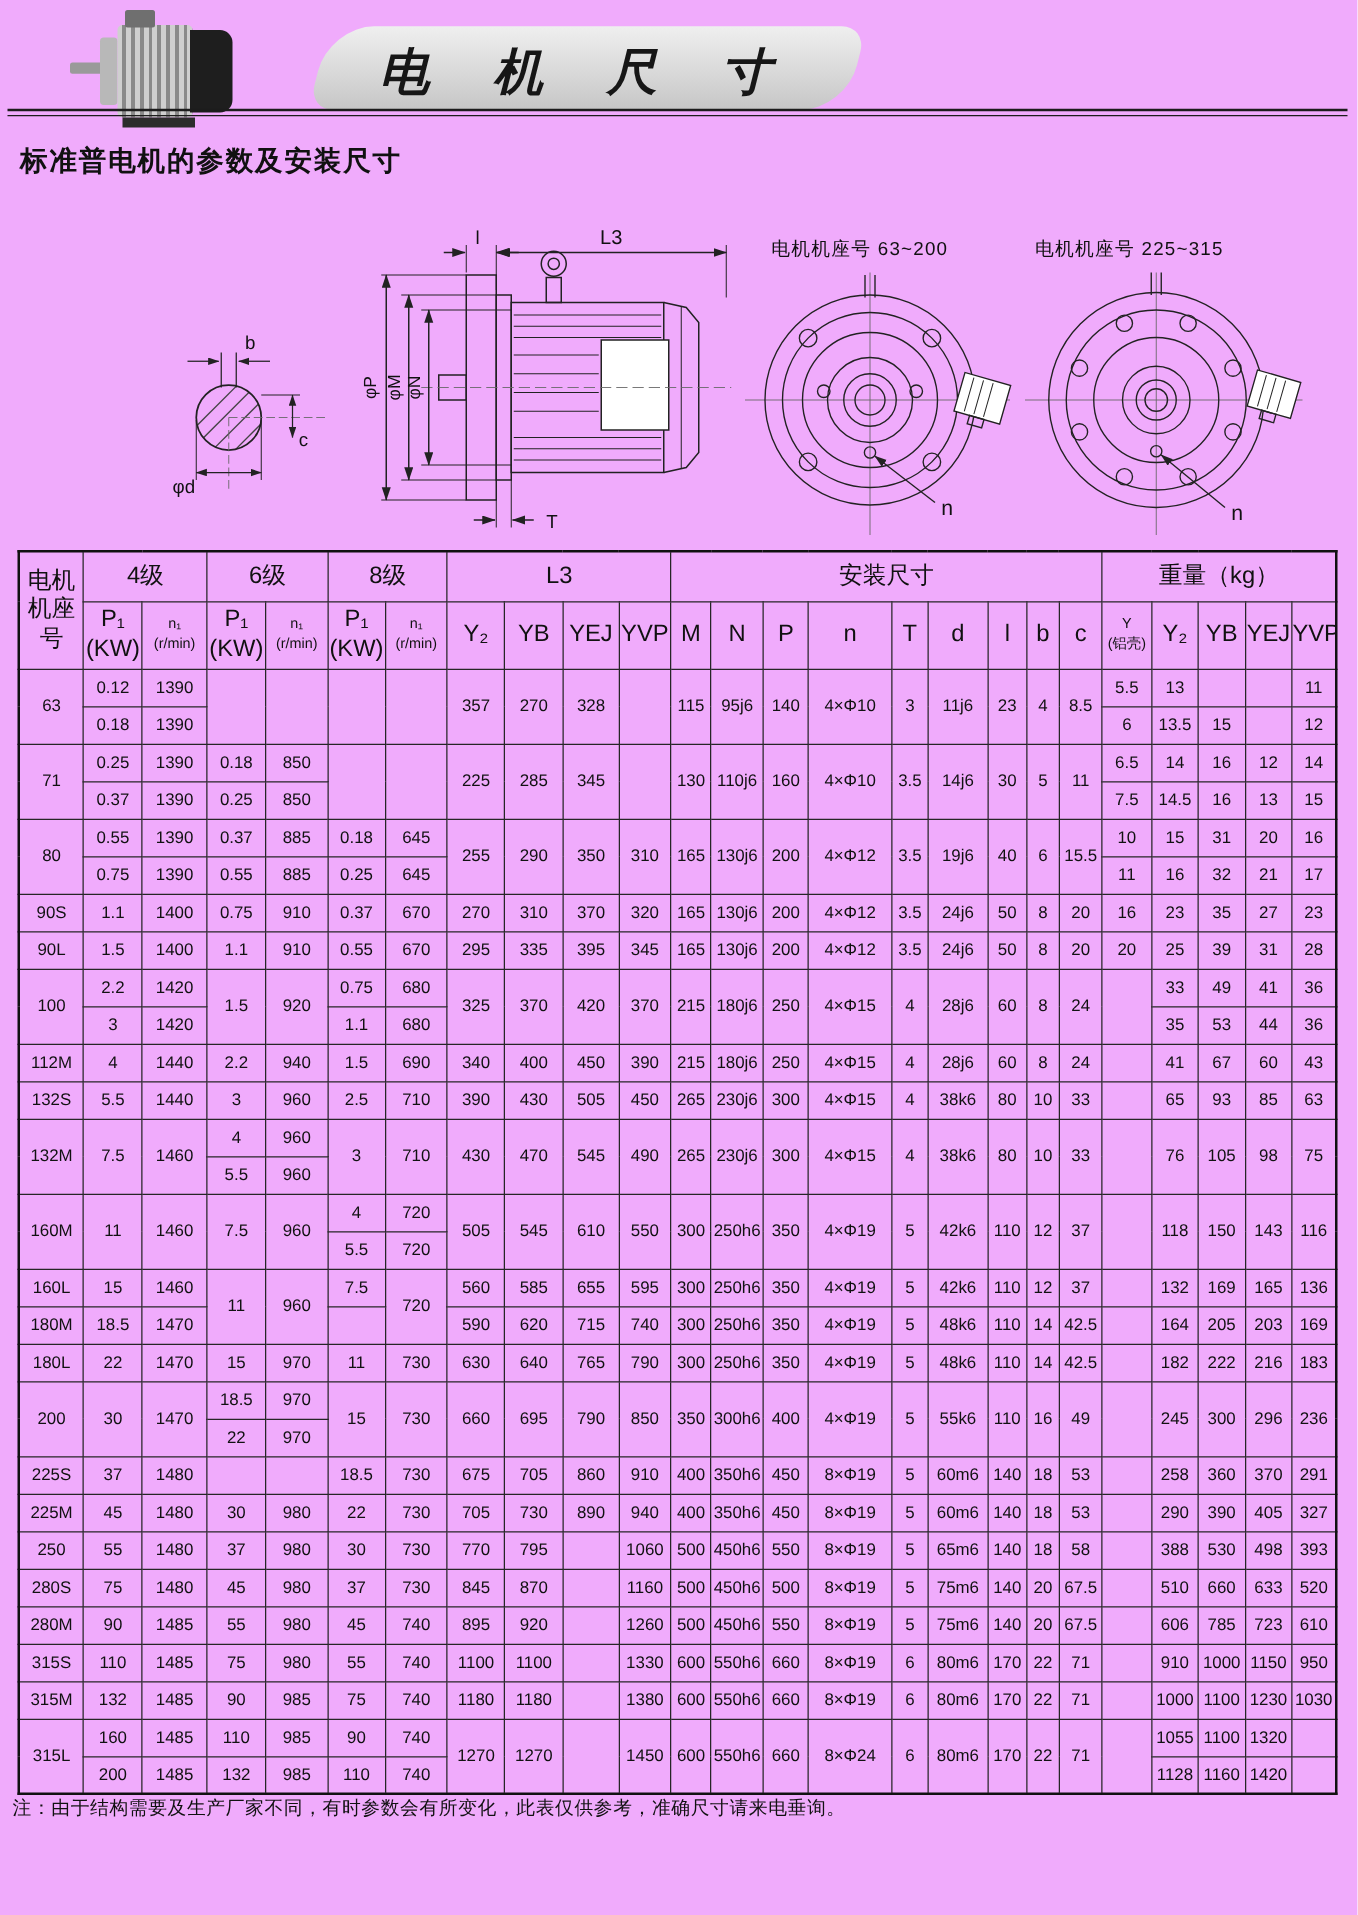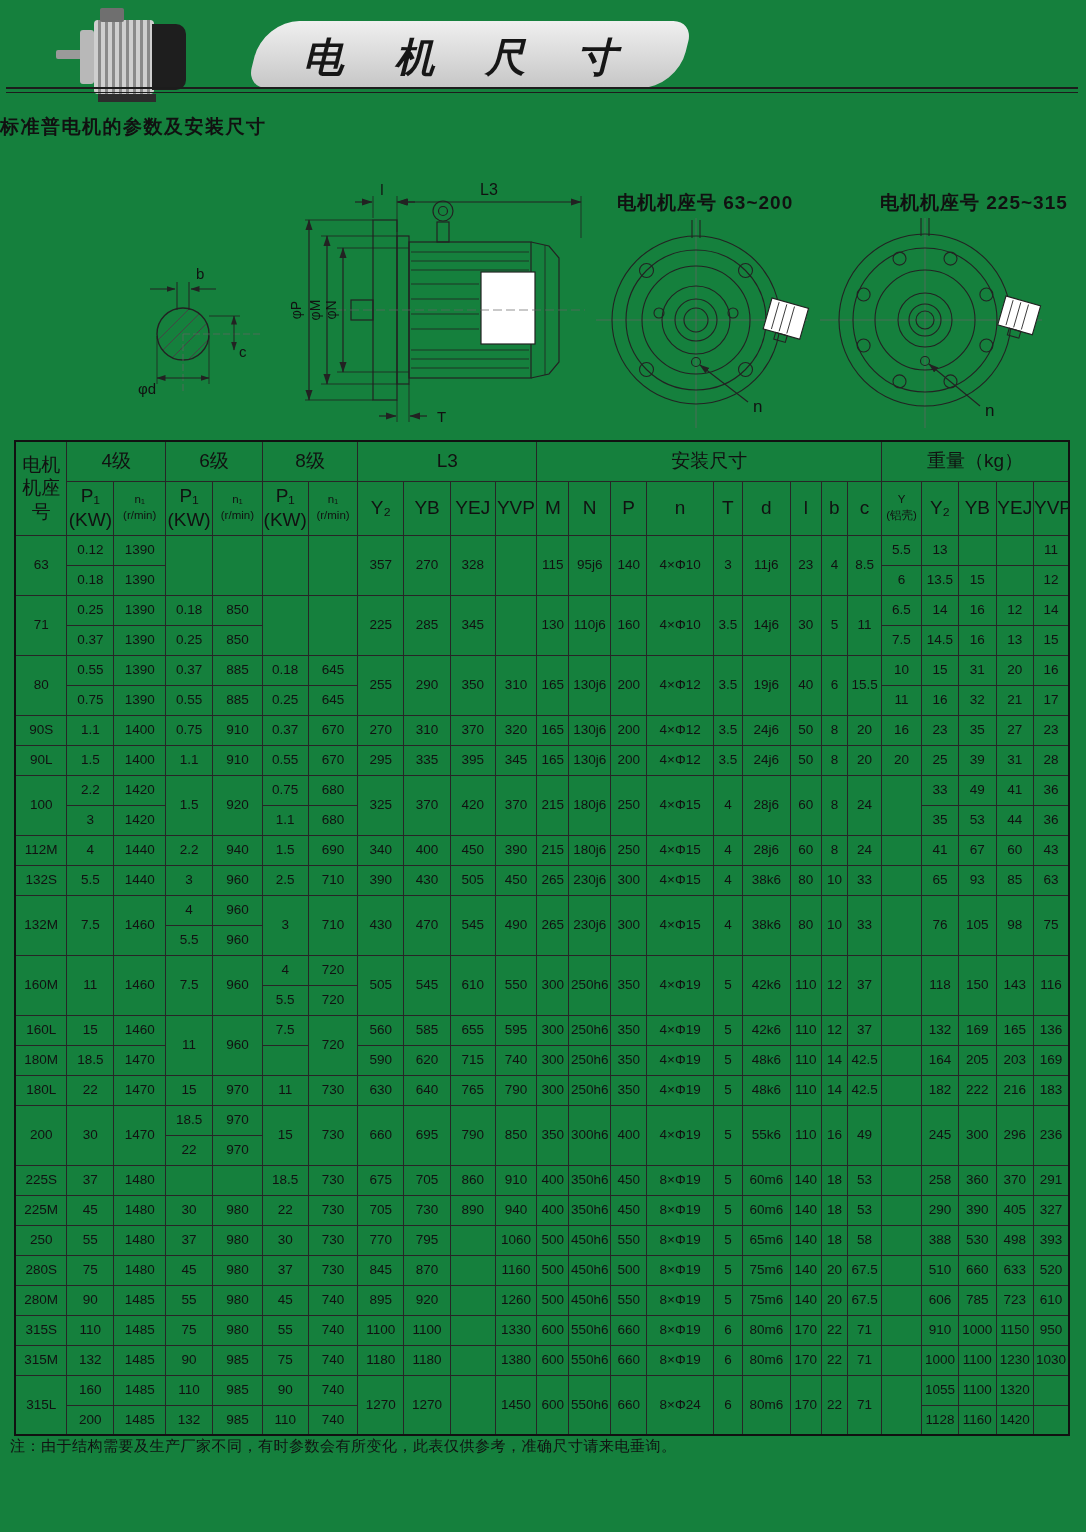--- a/index.html
+++ b/index.html
@@ -1,49 +1,49 @@
 <!DOCTYPE html>
 <html><head>
 <meta charset="utf-8">
 <style>
   html,body{margin:0;padding:0;background:#ffffff;}
-  #page{position:relative;width:1086px;height:1532px;background:#15803d;overflow:hidden;
+  #page{position:relative;width:1086px;height:1532px;background:#f0abfc;overflow:hidden;
         font-family:"Liberation Sans","DejaVu Sans",sans-serif;color:#111;}
 
   
   .banner{position:absolute;left:255px;top:21px;width:430px;height:67px;
           background:linear-gradient(180deg,#efefef 0%,#d9d9d9 55%,#c6c6c6 100%);
           border-radius:36px 20px 36px 20px;transform:skewX(-14deg);}
   .banner-title{position:absolute;left:255px;top:30px;width:430px;text-align:center;
           font-size:40px;font-weight:bold;font-style:italic;letter-spacing:20px;color:#161616;}
   .double-rule{position:absolute;left:6px;top:87px;width:1072px;height:3px;
           border-top:2px solid #1c1c1c;border-bottom:1px solid #1c1c1c;}
-  .section-title{position:absolute;left:0;top:114px;font-size:19px;font-weight:bold;letter-spacing:1.5px;}
+  .section-title{position:absolute;left:16px;top:114px;font-size:22px;font-weight:bold;letter-spacing:1.5px;}
 
   
   .photo{position:absolute;left:52px;top:6px;width:140px;height:98px;}
   .photo div{position:absolute;}
   .ph-shaft{left:4px;top:44px;width:28px;height:9px;background:#9a9a9a;border-radius:2px;}
   .ph-front{left:28px;top:24px;width:14px;height:54px;background:#b8b8b8;border-radius:3px;}
   .ph-fins{left:42px;top:14px;width:60px;height:74px;border-radius:4px;
            background:repeating-linear-gradient(90deg,#cfcfcf 0 4px,#8a8a8a 4px 7px);}
   .ph-rear{left:100px;top:18px;width:34px;height:66px;background:#1e1e1e;border-radius:0 10px 10px 0;}
   .ph-top{left:48px;top:2px;width:24px;height:14px;background:#6f6f6f;border-radius:2px;}
   .ph-foot{left:46px;top:88px;width:58px;height:8px;background:#2c2c2c;}
 
   
   svg{position:absolute;overflow:visible;}
   .svgA{left:138px;top:232px;width:130px;height:190px;}
   .svgB{left:293px;top:182px;width:300px;height:252px;}
   .svgC{left:596px;top:214px;width:215px;height:218px;}
   .svgD{left:820px;top:214px;width:225px;height:218px;}
   svg text{fill:#111;font-family:"Liberation Sans","DejaVu Sans",sans-serif;}
-  .flange-caption{position:absolute;top:190px;font-size:19px;font-weight:bold;letter-spacing:1px;}
+  .flange-caption{position:absolute;top:190px;font-size:15px;font-weight:normal;letter-spacing:1px;}
   .cap-small{left:617px;}
-  .cap-large{left:880px;}
+  .cap-large{left:828px;}
 
   
   table.spec{position:absolute;left:14px;top:440px;width:1056px;
              border-collapse:collapse;table-layout:fixed;border:2px solid #111;}
   .spec th,.spec td{border:1px solid #262626;text-align:center;vertical-align:middle;
              padding:0;overflow:hidden;}
   .spec td{font-size:13.5px;white-space:nowrap;line-height:1.05;}
   .spec th{font-weight:normal;font-size:19px;white-space:pre-line;line-height:1.25;}
   .spec th.sm{font-size:11.5px;line-height:1.35;}
   .spec thead tr:nth-child(1){height:40px;}

